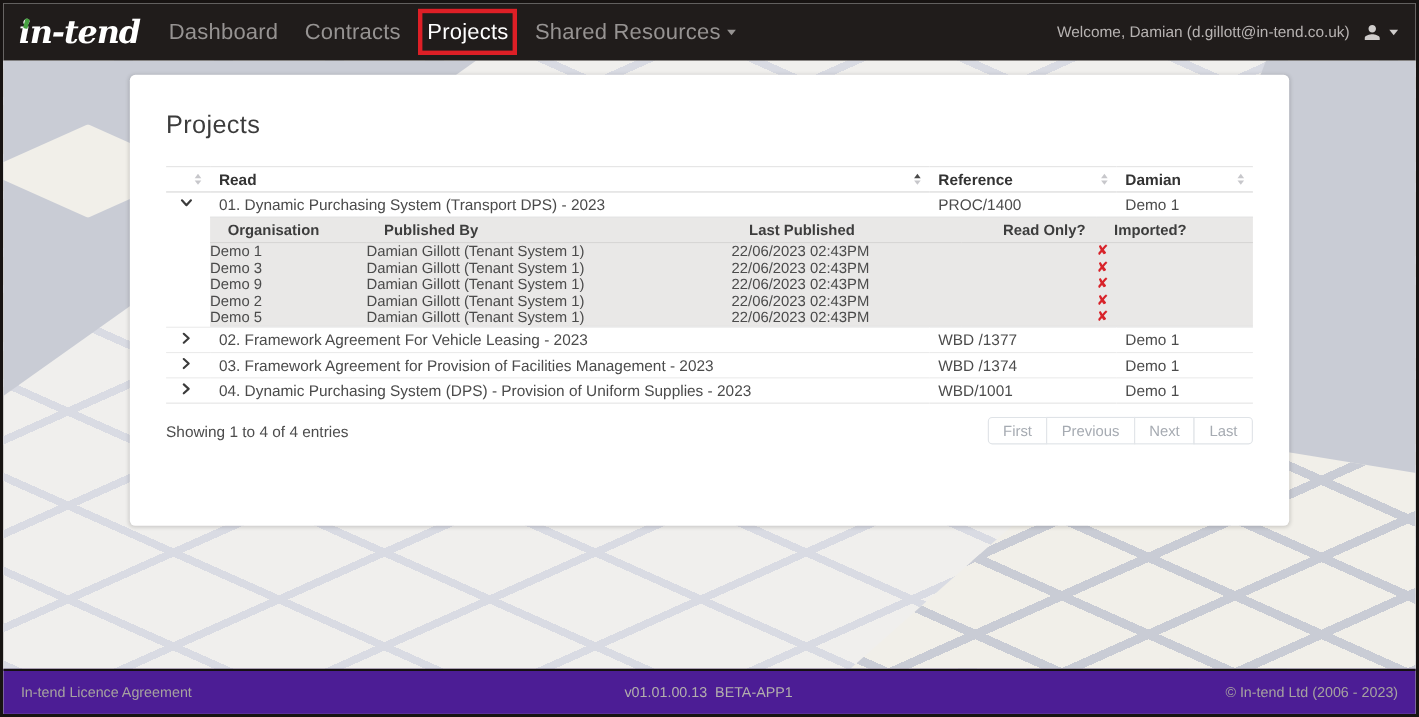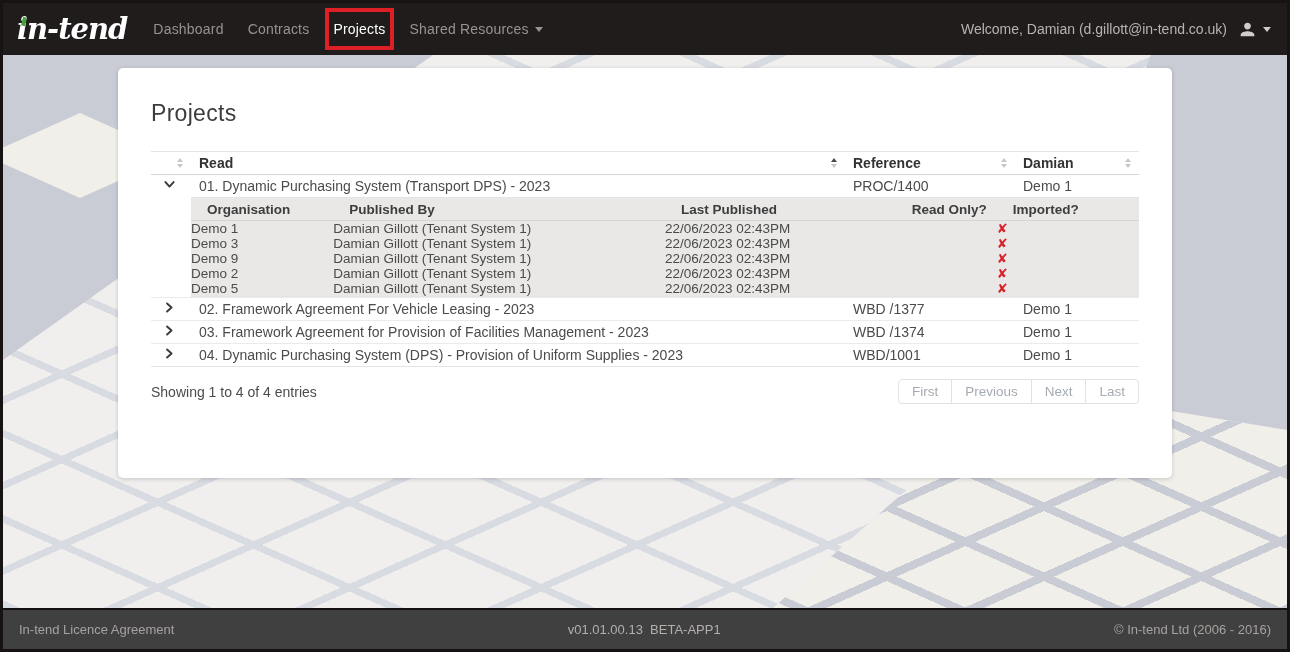--- a/index.html
+++ b/index.html
@@ -25,21 +25,21 @@
     font-family: "DejaVu Serif", serif; font-style: italic; font-weight: 700;
     font-size: 29px; color: #ffffff; letter-spacing: -1px;
   }
   .logo-dot {
     position: absolute; left: 5px; top: 5px; width: 4px; height: 9px;
     background: #46a040; transform: rotate(14deg); border-radius: 1px;
   }
   .nav { list-style: none; display: flex; height: 52px; }
   .nav-item {
     position: relative; display: flex; align-items: center;
-    padding: 0 12px; color: #969392; font-size: 14px; cursor: pointer;
+    padding: 0 12px; color: #969392; font-size: 20px; cursor: pointer;
     letter-spacing: .2px;
   }
   .nav-item.active { color: #ffffff; }
   .annotation-box {
     position: absolute; left: 4px; right: 4px; top: 5px; bottom: 5px;
     border: 4px solid #dd1f26; pointer-events: none;
   }
   .caret-down {
     width: 0; height: 0; margin-left: 6px; display: inline-block;
     border-left: 4px solid transparent; border-right: 4px solid transparent;
@@ -131,21 +131,21 @@
     border: 1px solid #dfe3e7; background: #fff; color: #a6abb2;
     padding: 4px 13px; font-size: 13.5px; margin-left: -1px; cursor: pointer;
     font-family: inherit;
   }
   .page-btn:first-child { border-radius: 4px 0 0 4px; margin-left: 0; }
   .page-btn:last-child  { border-radius: 0 4px 4px 0; }
 
   
   .footer {
     height: 41px; flex: 1 1 auto;
-    background: #404040; border-top: 2px solid #151111;
+    background: #4c1d95; border-top: 2px solid #151111;
     display: flex; align-items: center; justify-content: space-between;
     padding: 0 16px; font-size: 13px; color: #a6a2a0;
     position: relative; z-index: 5;
   }
   .footer .center { white-space: pre; color: #b3afad; }
   .footer a { color: #a6a2a0; text-decoration: none; cursor: pointer; }
 </style>
 </head>
 <body>
 
@@ -342,14 +342,14 @@
         <button class="page-btn">Next</button>
         <button class="page-btn">Last</button>
       </div>
     </div>
   </section>
 </main>
 
 <footer class="footer">
   <a>In-tend Licence Agreement</a>
   <span class="center">v01.01.00.13  BETA-APP1</span>
-  <span>© In-tend Ltd (2006 - 2016)</span>
+  <span>© In-tend Ltd (2006 - 2023)</span>
 </footer>
 
 </body></html>

